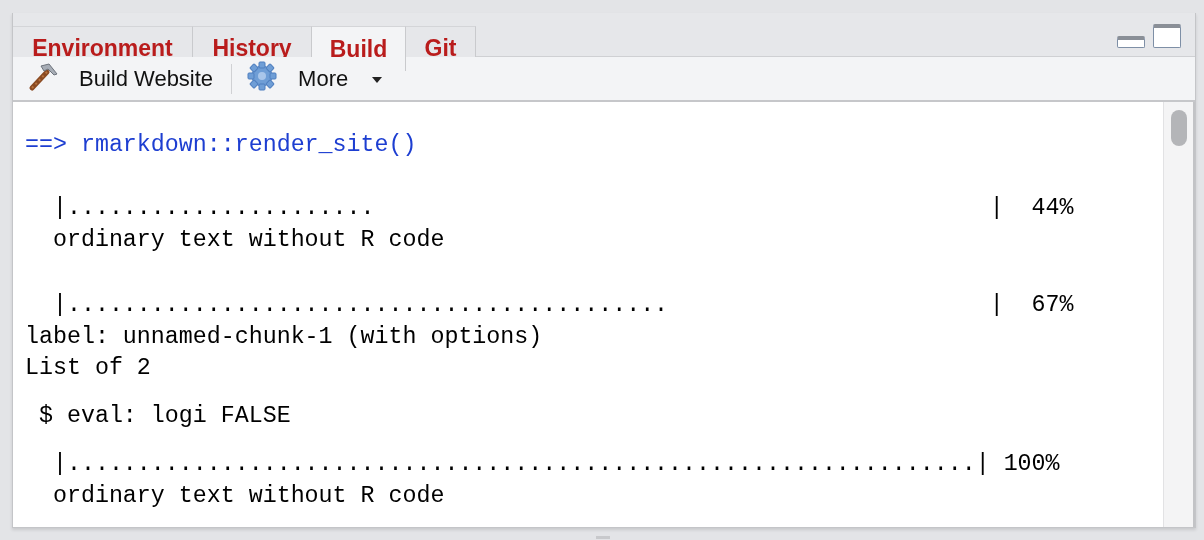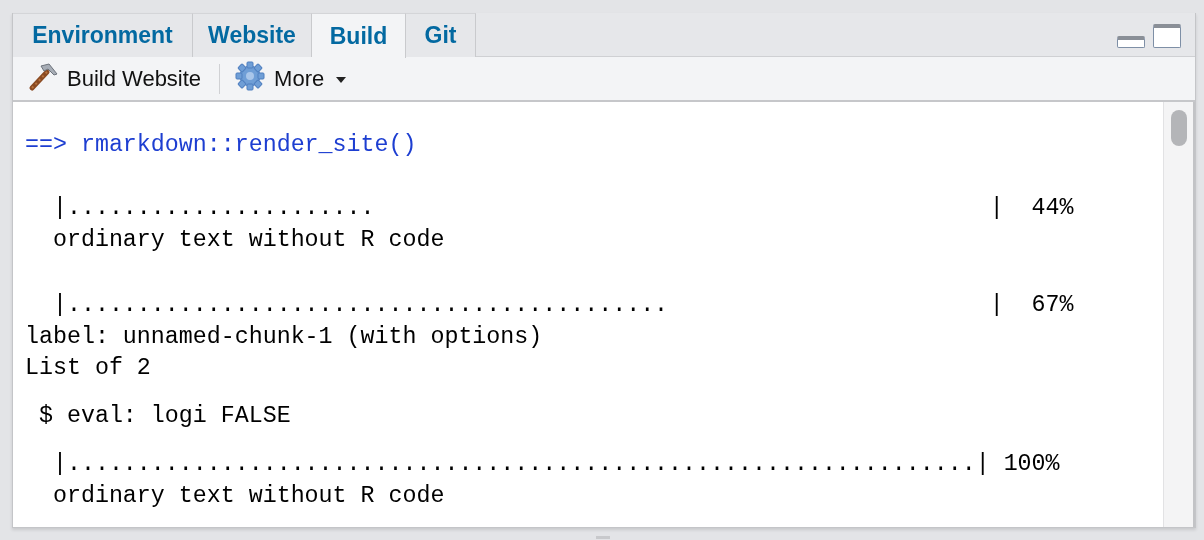--- a/index.html
+++ b/index.html
@@ -17,25 +17,25 @@
     border-top: none;
     box-shadow: 0 2px 3px rgba(0,0,0,0.12);
     background: #fff;
   }
   .tabbar {
     position: absolute; left: 0; top: 0; width: 100%; height: 44px;
     background: #e6e7ea;
     border-bottom: 1px solid #cfd0d3;
   }
   .tab {
-    position: absolute; top: 0; height: 44px;
+    position: absolute; top: 13px; height: 44px;
     border-right: 1px solid #c9cacd;
     border-top: 1px solid #d4d5d8;
     display: flex; align-items: center; justify-content: center;
-    font-weight: bold; font-size: 23px; color: #0369a1;
+    font-weight: bold; font-size: 23px; color: #b91c1c;
     background: #e6e7ea;
     cursor: pointer;
   }
   .tab.active {
     background: #f3f4f6;
     height: 45px;
     border-bottom: none;
     z-index: 2;
   }
   .win-btns {
@@ -49,21 +49,21 @@
     width: 28px; height: 24px; border: 1px solid #7e8fa6; border-top: 4px solid #8a8f97;
     background: #fff; border-radius: 2px;
   }
   .toolbar {
     position: absolute; left: 0; top: 44px; width: 100%; height: 45px;
     background: #f3f4f6;
     border-bottom: 2px solid #c6c7ca;
     display: flex; align-items: center;
   }
   .tb-btn {
-    display: flex; align-items: center; gap: 8px;
+    display: flex; align-items: center; gap: 20px;
     font-size: 22px; color: #111; cursor: pointer; height: 100%;
   }
   .tb-sep { width: 1px; height: 30px; background: #d0d1d4; margin: 0 14px 0 18px; }
   .caret {
     width: 0; height: 0; border-left: 5px solid transparent; border-right: 5px solid transparent;
     border-top: 6px solid #222; margin-left: 4px; margin-top: 3px;
   }
   .console {
     position: absolute; left: 0; top: 89px; width: 1150px; height: 425px;
     background: #fff;
@@ -89,21 +89,21 @@
   .resize-grip {
     position: absolute; left: 596px; bottom: 1px; width: 14px; height: 3px; background: #c8c9cc;
   }
 </style>
 </head>
 <body>
 
 <div class="panel">
   <div class="tabbar">
     <div class="tab" style="left:0;width:180px;">Environment</div>
-    <div class="tab" style="left:180px;width:119px;">Website</div>
+    <div class="tab" style="left:180px;width:119px;">History</div>
     <div class="tab" style="left:393px;width:70px;">Git</div>
     <div class="tab active" style="left:299px;width:94px;">Build</div>
     <div class="win-btns">
       <div class="win-min"></div>
       <div class="win-max"></div>
     </div>
   </div>
 
   <div class="toolbar">
     <div class="tb-btn" style="margin-left:14px;">

